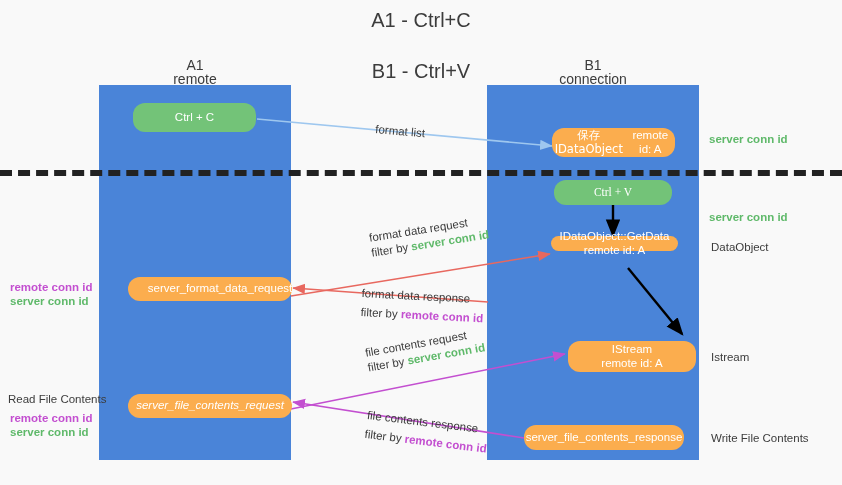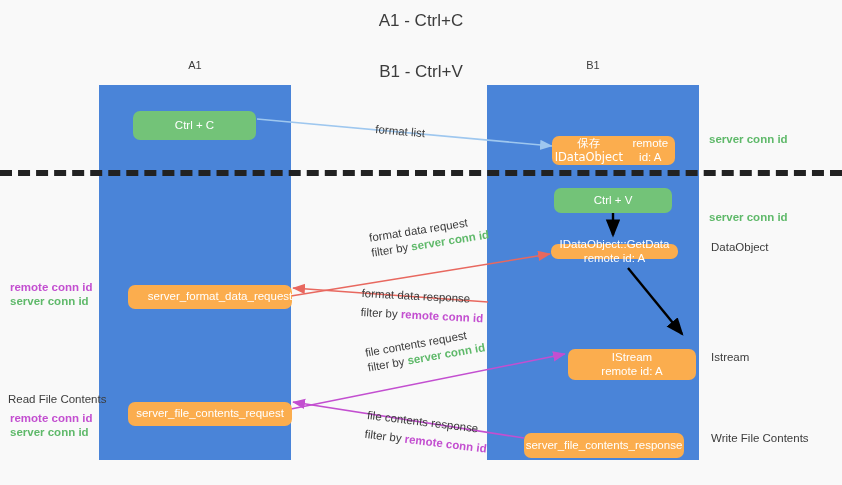--- a/index.html
+++ b/index.html
@@ -7,54 +7,56 @@
     width:842px;height:485px;
     background:#f9f9f9;
     font-family:"Liberation Sans","DejaVu Sans",sans-serif;
     overflow:hidden;
     position:relative;
   }
   #stage{position:absolute;left:0;top:0;width:842px;height:485px;}
   svg#wires{position:absolute;left:0;top:0;width:842px;height:485px;pointer-events:none;}
 
   .col{position:absolute;background:#4a84d8;}
-  .colhdr{position:absolute;text-align:center;color:#3c3c3c;font-size:11px;line-height:14px;}
+  .colhdr{position:absolute;text-align:center;color:#3c3c3c;font-size:14px;line-height:14px;}
 
   .node{position:absolute;box-sizing:border-box;display:flex;align-items:center;
         justify-content:center;text-align:center;color:#ffffff;font-size:11.5px;
-        line-height:13.5px;border-radius:7px;margin-top:8px;}
+        line-height:13.5px;border-radius:12px;}
   .orange{background:#fbad4e;}
   .green{background:#73c378;}
 
   .side{position:absolute;font-size:11.5px;line-height:14px;color:#3c3c3c;white-space:nowrap;}
   .green-t{color:#5fb96a;font-weight:bold;}
   .purple-t{color:#c34fd0;font-weight:bold;}
   .plain-t{color:#3c3c3c;}
 
   .arrowlbl{position:absolute;font-size:11.5px;line-height:15px;color:#3c3c3c;white-space:nowrap;}
   .rot{transform-origin:0 0;}
 
   .dashline{position:absolute;left:0;width:842px;height:0;border-top:6px dashed #222222;}
   .title{position:absolute;left:0;width:842px;text-align:center;color:#3c3c3c;
-         font-size:17px;line-height:21px;}
+         font-size:20px;line-height:21px;}
   .cjk{font-family:"DejaVu Sans",sans-serif;}
 </style>
 </head>
 <body>
 
 <div id="stage">
 
   <div class="title" style="top:10px;">A1 - Ctrl+C</div>
   <div class="title" style="top:31px;margin-top:30px;">B1 - Ctrl+V</div>
 
   <div class="colhdr" style="left:99px;top:58px;width:192px;">
     <div>A1</div>
+    <div>remote</div>
   </div>
   <div class="colhdr" style="left:487px;top:58px;width:212px;">
     <div>B1</div>
+    <div>connection</div>
   </div>
 
   <div class="col" style="left:99px;top:85px;width:192px;height:375px;"></div>
   <div class="col" style="left:487px;top:85px;width:212px;height:375px;"></div>
 
   <svg id="wires" viewBox="0 0 842 485">
     <defs>
       <marker id="ah-blue" markerWidth="9" markerHeight="9" refX="7.5" refY="3.2" orient="auto">
         <path d="M0,0 L8,3.2 L0,6.4 z" fill="#9ec7ef"></path>
       </marker>
@@ -79,28 +81,28 @@
 
     <line x1="488" y1="302" x2="293" y2="288" stroke="#e8685f" stroke-width="1.6" marker-end="url(#ah-red)"></line>
 
     <line x1="291" y1="409" x2="565" y2="354" stroke="#c34fd0" stroke-width="1.6" marker-end="url(#ah-mag)"></line>
 
     <line x1="524" y1="438" x2="293" y2="402" stroke="#c34fd0" stroke-width="1.6" marker-end="url(#ah-mag)"></line>
   </svg>
 
   <div class="node green" style="left:133px;top:103px;width:123px;height:29px;">Ctrl + C</div>
   <div class="node orange" style="left:128px;top:277px;width:164px;height:24px;padding-left:20px;">server_format_data_request</div>
-  <div class="node orange" style="left:128px;top:394px;width:164px;height:24px;">server_file_contents_request</div>
+  <div class="node orange" style="left:128px;top:394px;width:164px;height:24px;font-style:italic;">server_file_contents_request</div>
 
   <div class="node orange" style="left:552px;top:128px;width:123px;height:29px;flex-direction:row;">
     <span class="cjk">保存IDataObject</span>
     <span>remote id: A</span>
   </div>
 
-  <div class="node green" style="left:554px;top:180px;width:118px;height:25px;">Ctrl + V</div>
+  <div class="node green" style="left:554px;top:180px;width:118px;height:25px;font-family:Liberation Serif, serif;">Ctrl + V</div>
 
   <div class="node orange" style="left:551px;top:236px;width:127px;height:15px;flex-direction:column;">
     <span>IDataObject::GetData</span>
     <span>remote id: A</span>
   </div>
 
 
   <div class="node orange" style="left:568px;top:341px;width:128px;height:31px;flex-direction:column;">
     <span>IStream</span>
     <span>remote id: A</span>

